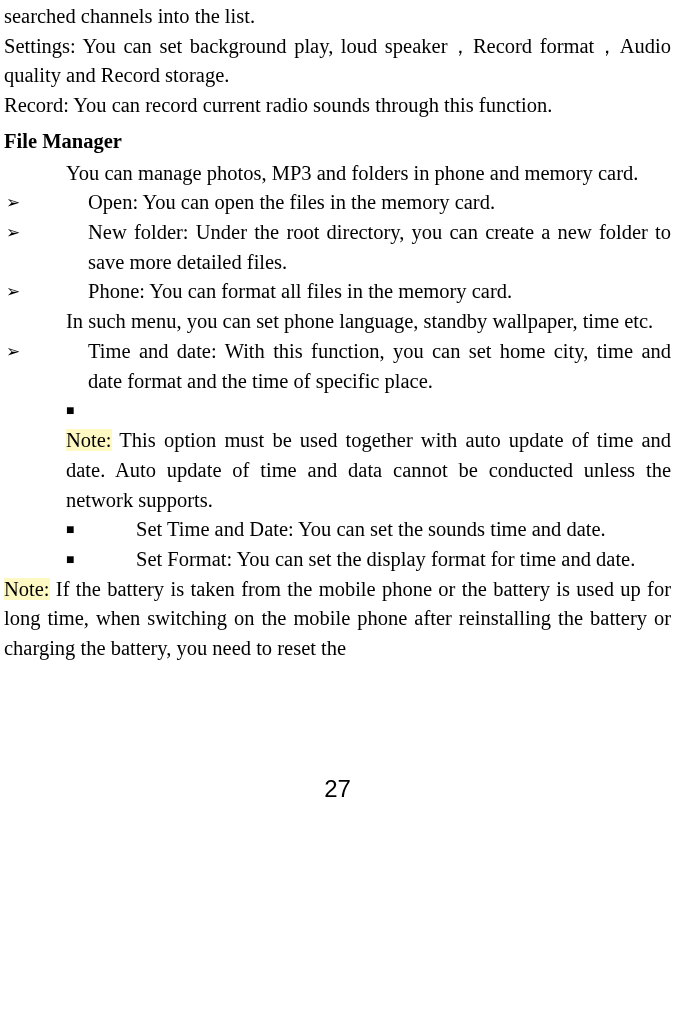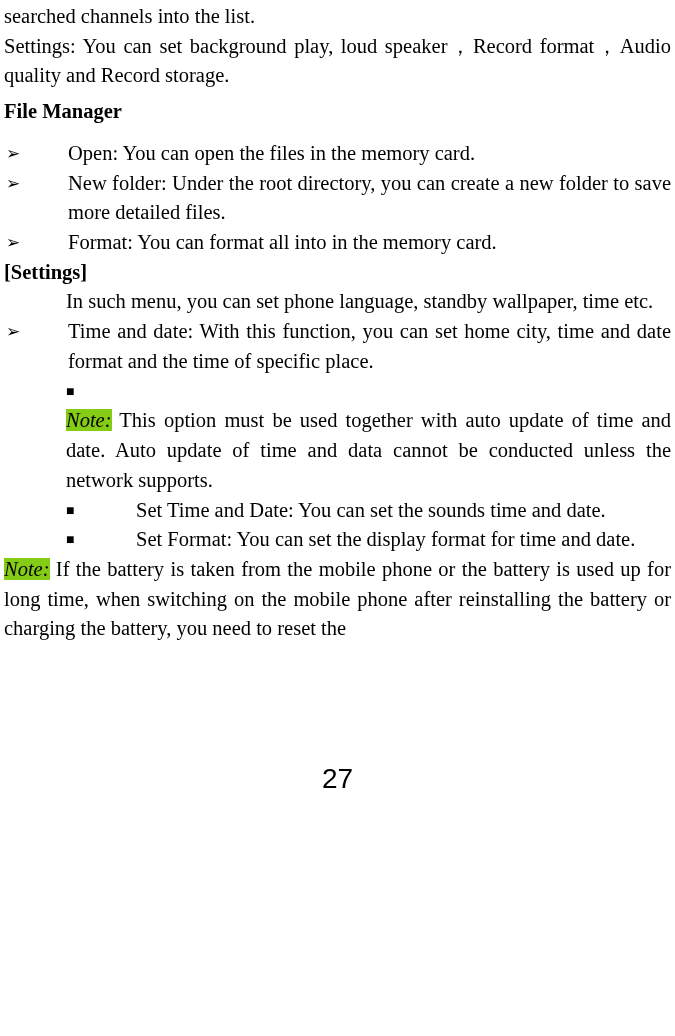--- a/index.html
+++ b/index.html
@@ -21,109 +21,110 @@
   .para {
     margin: 0;
     text-align: justify;
     text-justify: inter-word;
   }
   .indent {
     text-indent: 62px;
   }
   .heading {
     font-weight: bold;
-    margin: 6px 0 12px 0;
+    margin: 6px 0 2px 0;
   }
   .bold {
     font-weight: bold;
   }
   .hl {
-    background-color: #84cc16;
-    font-style: italic;
+    background-color: #fef9c3;
   }
   .list {
     margin: 0;
     padding: 0;
   }
   .li-arrow {
     display: flex;
     margin: 0;
   }
   .li-arrow .bullet {
     flex: 0 0 62px;
     padding-left: 2px;
   }
   .li-arrow .content {
     flex: 1;
     text-align: justify;
+    margin-left: 20px;
   }
   .li-square {
     display: flex;
     margin: 0;
     padding-left: 62px;
   }
   .li-square .bullet {
     flex: 0 0 70px;
   }
   .li-square .content {
     flex: 1;
     text-align: justify;
   }
   .note-row {
     padding-left: 62px;
     text-align: justify;
   }
   .footer {
     position: absolute;
-    bottom: 15px;
+    bottom: 8px;
     width: 100%;
     left: 0;
     text-align: center;
     font-family: Arial, sans-serif;
-    font-size: 28px;
+    font-size: 24px;
   }
   .arrow-glyph {
     font-family: "Segoe UI Symbol", Arial, sans-serif;
     font-size: 17px;
     position: relative;
     top: -1px;
   }
   .square-glyph {
     font-size: 14px;
     position: relative;
     top: -2px;
   }
 </style>
 </head>
 <body>
 
 <div class="page">
 
   <p class="para">searched channels into the list.</p>
   <p class="para">Settings: You can set background play, loud speaker，Record format，Audio quality and Record storage.</p>
+  <p class="para">Record: You can record current radio sounds through this function.</p>
 
   <p class="heading">File Manager</p>
 
+  <p class="para indent">You can manage photos, MP3 and folders in phone and memory card.</p>
 
   <div class="list">
     <div class="li-arrow">
       <span class="bullet"><span class="arrow-glyph">➢</span></span>
       <span class="content">Open: You can open the files in the memory card.</span>
     </div>
     <div class="li-arrow">
       <span class="bullet"><span class="arrow-glyph">➢</span></span>
       <span class="content">New folder: Under the root directory, you can create a new folder to save more detailed files.</span>
     </div>
     <div class="li-arrow">
       <span class="bullet"><span class="arrow-glyph">➢</span></span>
-      <span class="content">Format: You can format all into in the memory card.</span>
+      <span class="content">Phone: You can format all files in the memory card.</span>
     </div>
   </div>
 
-  <p class="para bold">[Settings]</p>
   <p class="para indent">In such menu, you can set phone language, standby wallpaper, time etc.</p>
 
   <div class="list">
     <div class="li-arrow">
       <span class="bullet"><span class="arrow-glyph">➢</span></span>
       <span class="content">Time and date: With this function, you can set home city, time and date format and the time of specific place.</span>
     </div>
 
     <div class="li-square">
       <span class="bullet"><span class="square-glyph">■</span></span>

